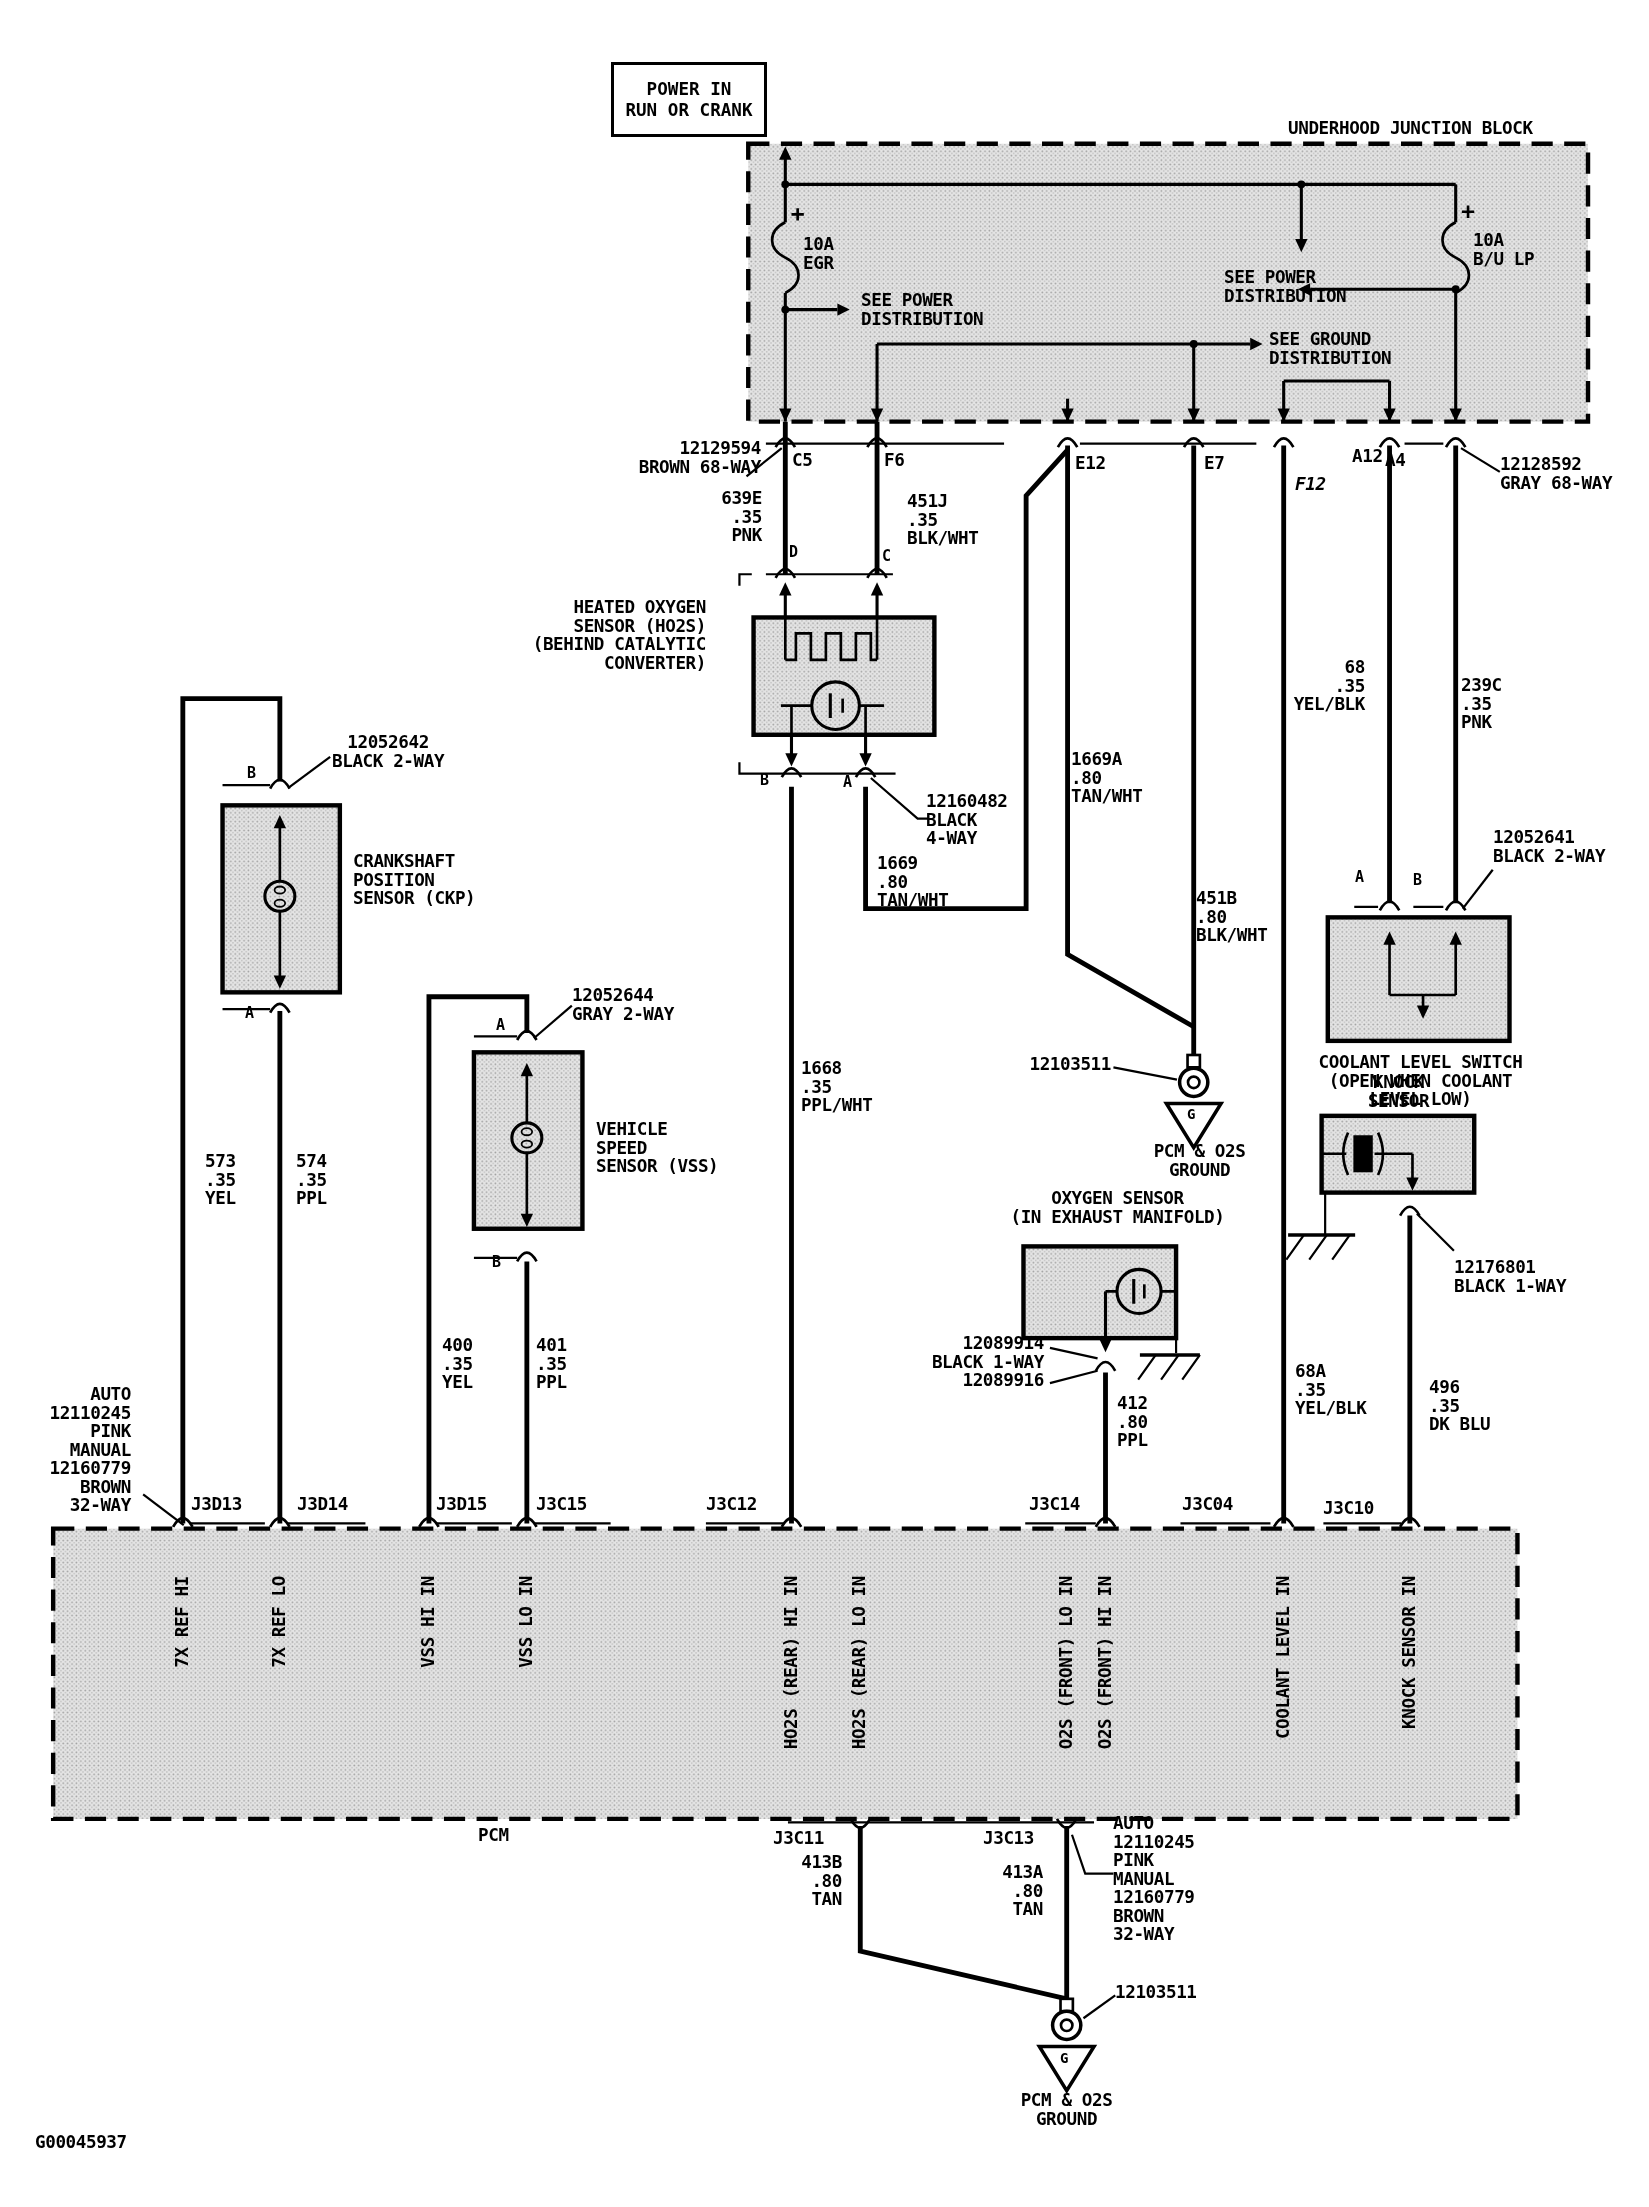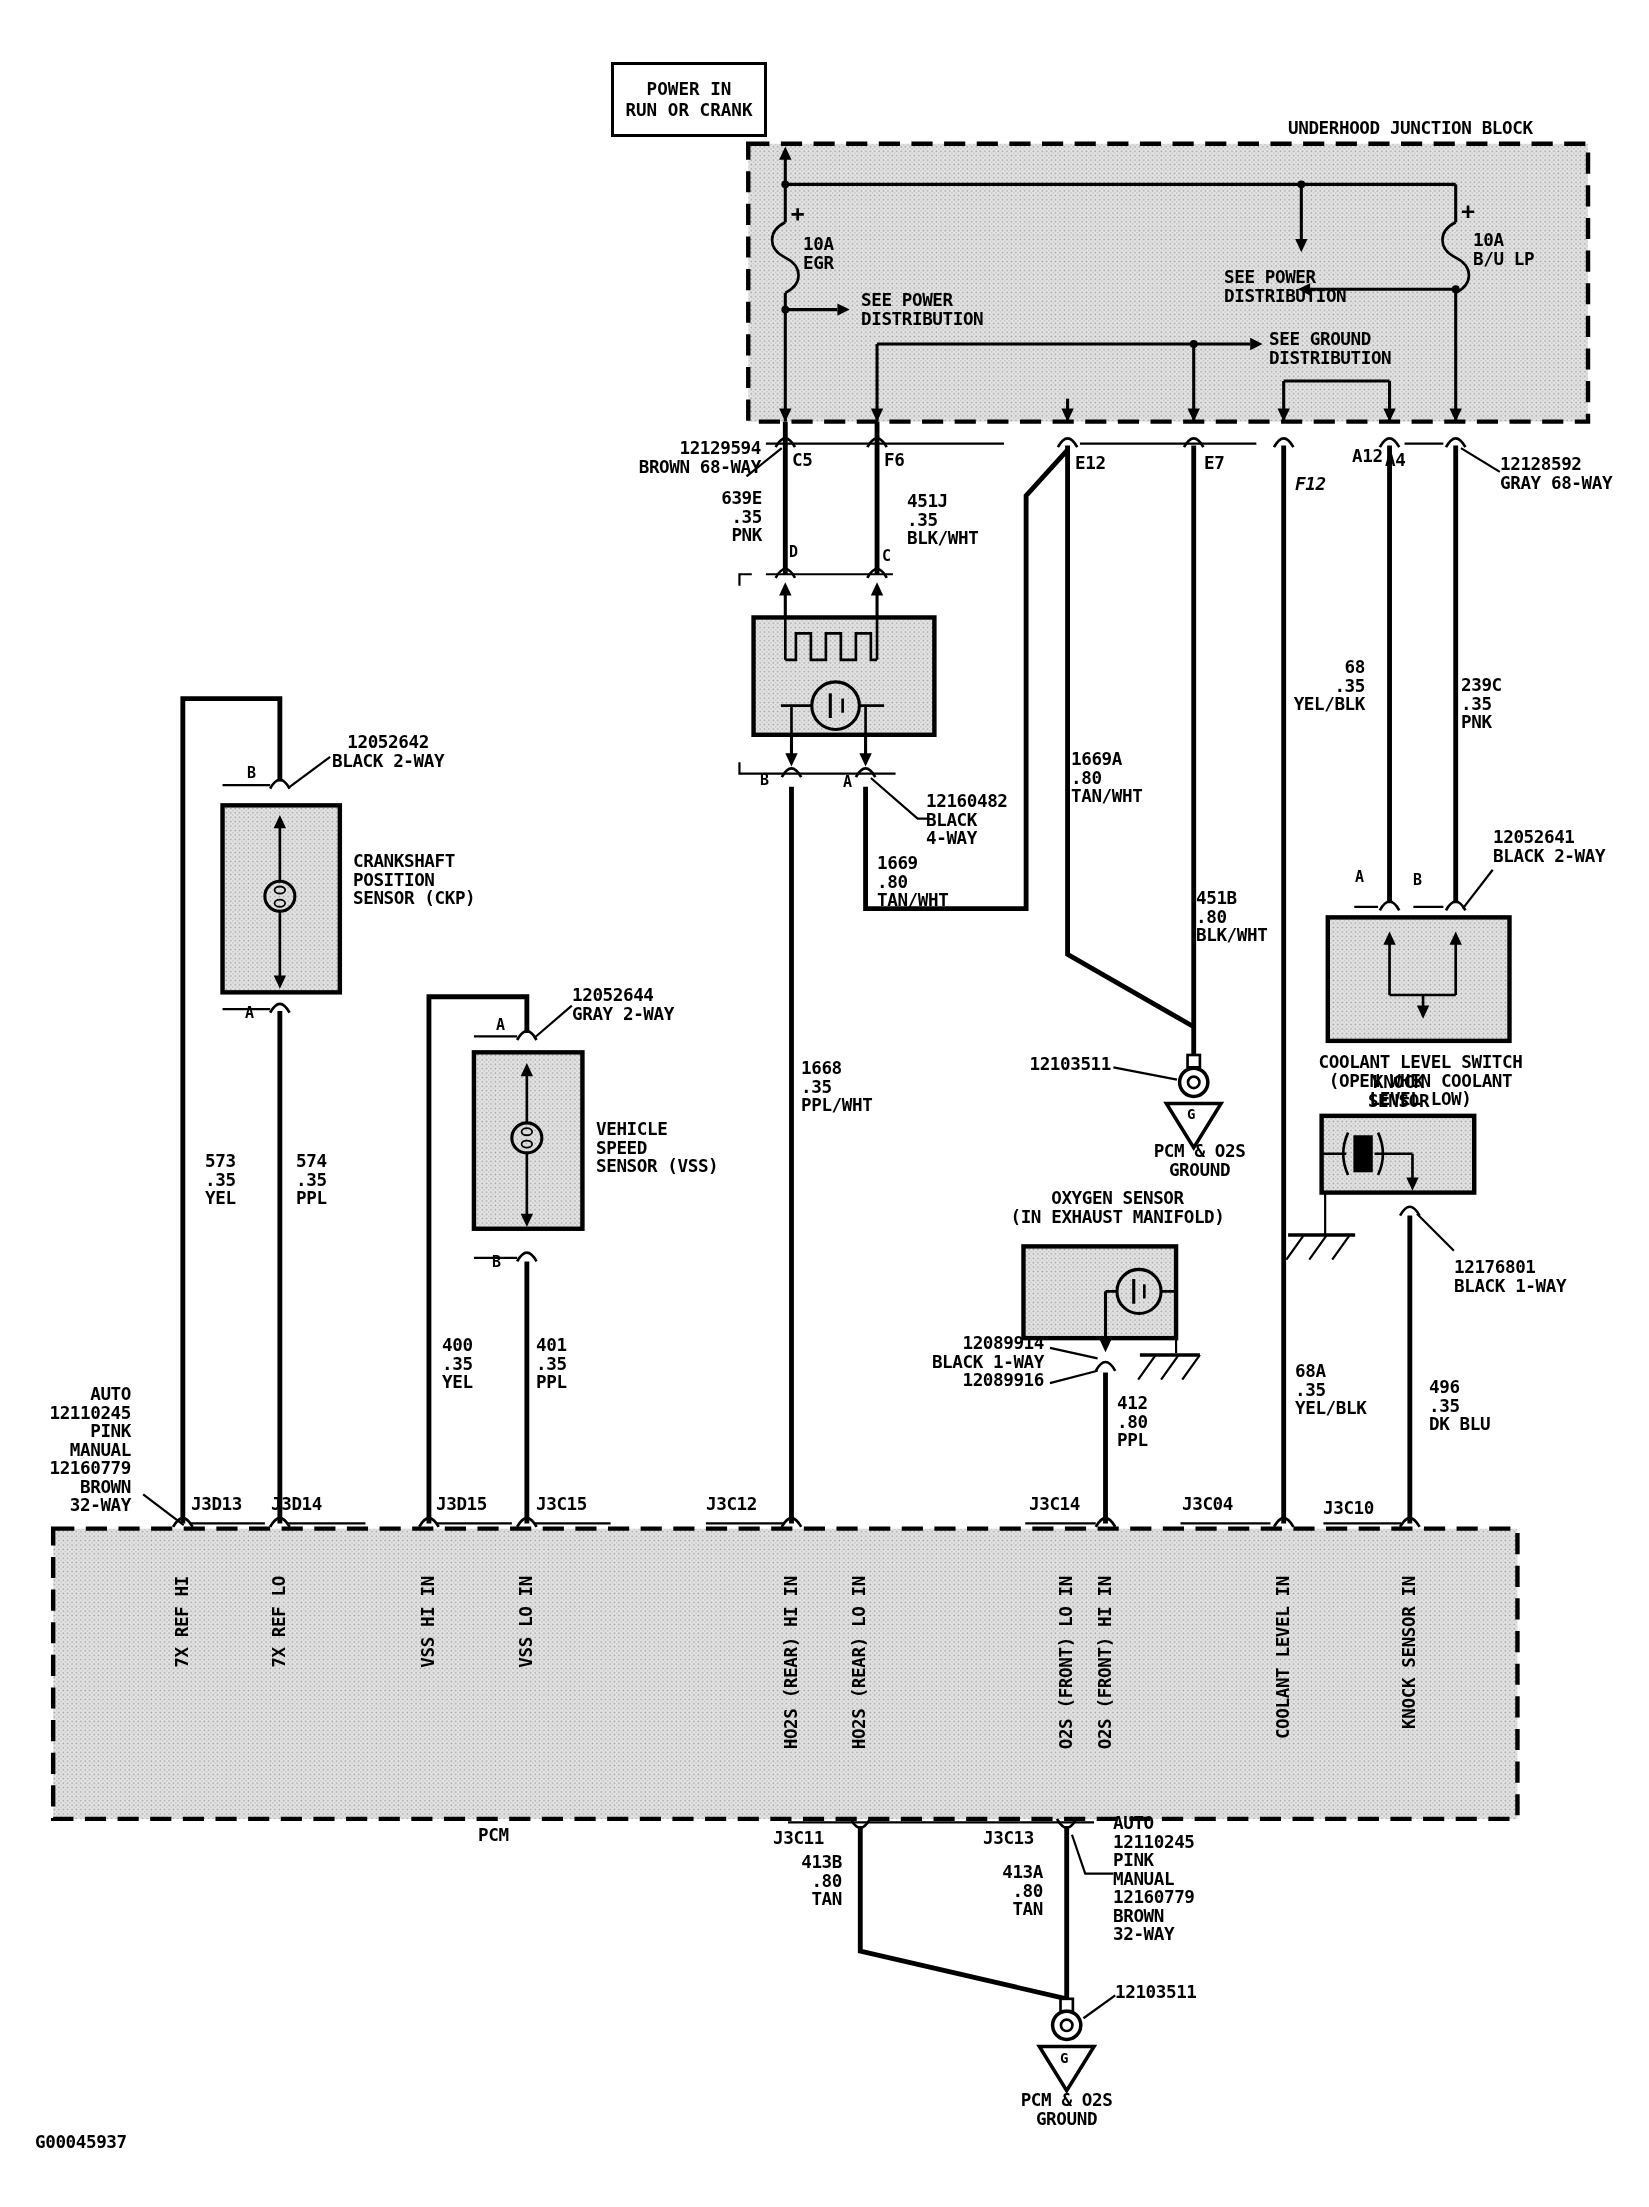--- a/index.html
+++ b/index.html
@@ -313,20 +313,24 @@
 <div class="lbl" style="left:1117px;top:1394px;">412
 .80
 PPL</div>
 <div class="lbl tr" style="left:754px;top:1853px;width:88px;">413B
 .80
 TAN</div>
 <div class="lbl tr" style="left:955px;top:1863px;width:88px;">413A
 .80
 TAN</div>
 
+<div class="lbl tr" style="left:485px;top:598px;width:221px;">HEATED OXYGEN
+SENSOR (HO2S)
+(BEHIND CATALYTIC
+CONVERTER)</div>
 <div class="lbl" style="left:926px;top:792px;">12160482
 BLACK
 4-WAY</div>
 <div class="pin" style="left:789px;top:545px;">D</div>
 <div class="pin" style="left:882px;top:549px;">C</div>
 <div class="pin" style="left:760px;top:773px;">B</div>
 <div class="pin" style="left:843px;top:775px;">A</div>
 
 <div class="lbl" style="left:332px;top:733px;text-align:center;">12052642
 BLACK 2-WAY</div>
@@ -383,21 +387,21 @@
 <div class="lbl" style="left:1113px;top:1814px;">AUTO
 12110245
 PINK
 MANUAL
 12160779
 BROWN
 32-WAY</div>
 <div class="lbl" style="left:478px;top:1826px;">PCM</div>
 
 <div class="cid" style="left:191px;top:1496px;">J3D13</div>
-<div class="cid" style="left:271px;top:1496px;">J3D14</div>
+<div class="cid" style="left:297px;top:1496px;">J3D14</div>
 <div class="cid" style="left:436px;top:1496px;">J3D15</div>
 <div class="cid" style="left:536px;top:1496px;">J3C15</div>
 <div class="cid" style="left:706px;top:1496px;">J3C12</div>
 <div class="cid" style="left:1029px;top:1496px;">J3C14</div>
 <div class="cid" style="left:1182px;top:1496px;">J3C04</div>
 <div class="cid" style="left:1323px;top:1500px;">J3C10</div>
 <div class="cid" style="left:773px;top:1830px;">J3C11</div>
 <div class="cid" style="left:983px;top:1830px;">J3C13</div>
 
 <div class="vpin" style="left:173px;top:1816px;">7X REF HI</div>

